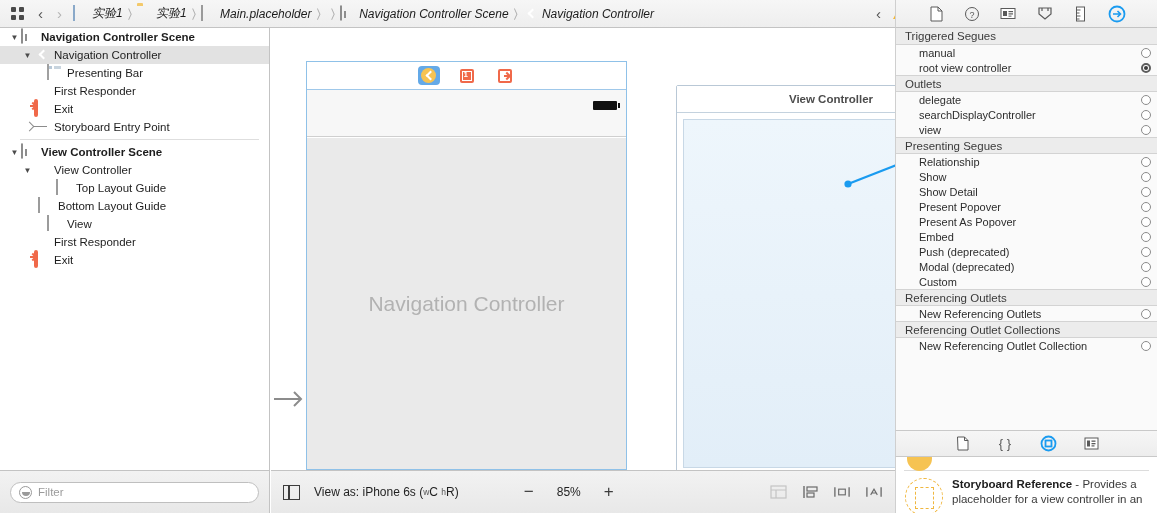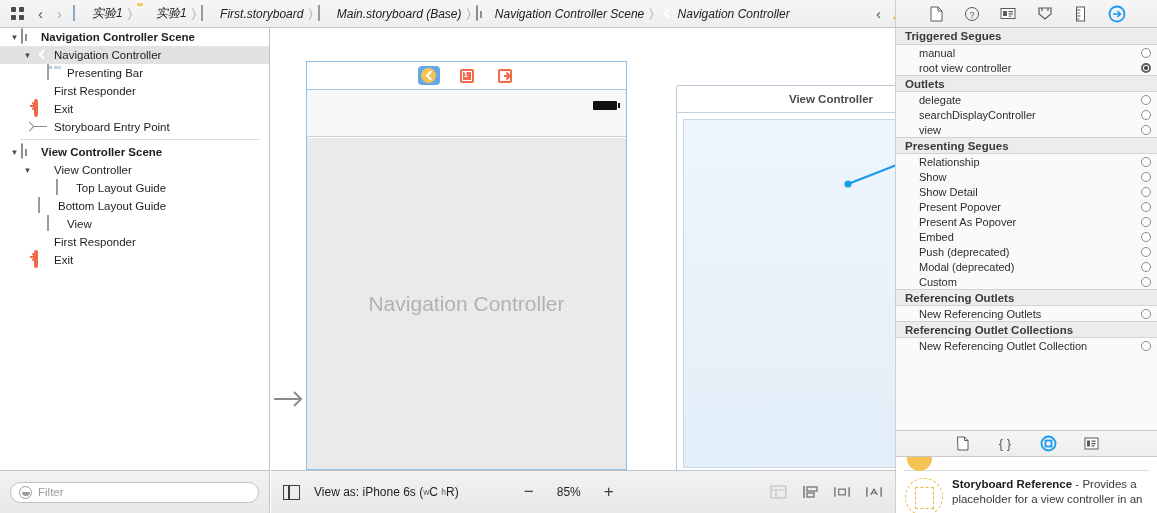--- a/index.html
+++ b/index.html
@@ -172,21 +172,21 @@
   .cbr-ico { width: 18px; height: 15px; display:flex; align-items:center; justify-content:center;}
 
   
   .inspector {
     position: absolute; right: 0; top: 28px; width: 262px; height: 402px;
     background: #fafafa; border-left: 1px solid #cfcfcf; overflow: hidden;
   }
   .insp-sec-hdr {
     height: 17px; background: #ececec; border-top: 1px solid #d3d3d3; border-bottom: 1px solid #d3d3d3;
     display: flex; align-items: center; padding-left: 9px;
-    font-size: 11.5px; font-weight: bold; color: #3a3a3a;
+    font-size: 11.5px; font-weight: normal; color: #3a3a3a;
   }
   .insp-sec-hdr.first { border-top: none; }
   .insp-row {
     height: 15px; display: flex; align-items: center; padding-left: 23px; padding-right: 6px;
     font-size: 11px; color: #2d2d2d;
   }
   .insp-row .lbl { flex: 1; white-space: nowrap; }
   .radio { width: 10px; height: 10px; border-radius: 50%; border: 1.3px solid #8b8b8b; background: #fff;
            flex: 0 0 10px; }
   .radio.filled { border: 2px solid #5d5d5d; background: #fff; position: relative; }
@@ -248,28 +248,24 @@
         <span class="crumb-sep">〉</span>
 
         <div class="crumb">
           <span class="crumb-ico"><span class="ic-folder" style="margin-top:3px;"></span></span>
           <span class="crumb-label">实验1</span>
         </div>
         <span class="crumb-sep">〉</span>
 
         <div class="crumb">
           <span class="crumb-ico"><span class="ic-sb"></span></span>
-          <span class="crumb-label">First.storyboard</span>
+          <span class="crumb-label">Main.placeholder</span>
         </div>
         <span class="crumb-sep">〉</span>
 
-        <div class="crumb">
-          <span class="crumb-ico"><span class="ic-sb"></span></span>
-          <span class="crumb-label">Main.storyboard (Base)</span>
-        </div>
         <span class="crumb-sep">〉</span>
 
         <div class="crumb">
           <span class="crumb-ico"><span class="ic-scene"></span></span>
           <span class="crumb-label">Navigation Controller Scene</span>
         </div>
         <span class="crumb-sep">〉</span>
 
         <div class="crumb">
           <span class="crumb-ico"><span class="ic-navctrl"></span></span>

